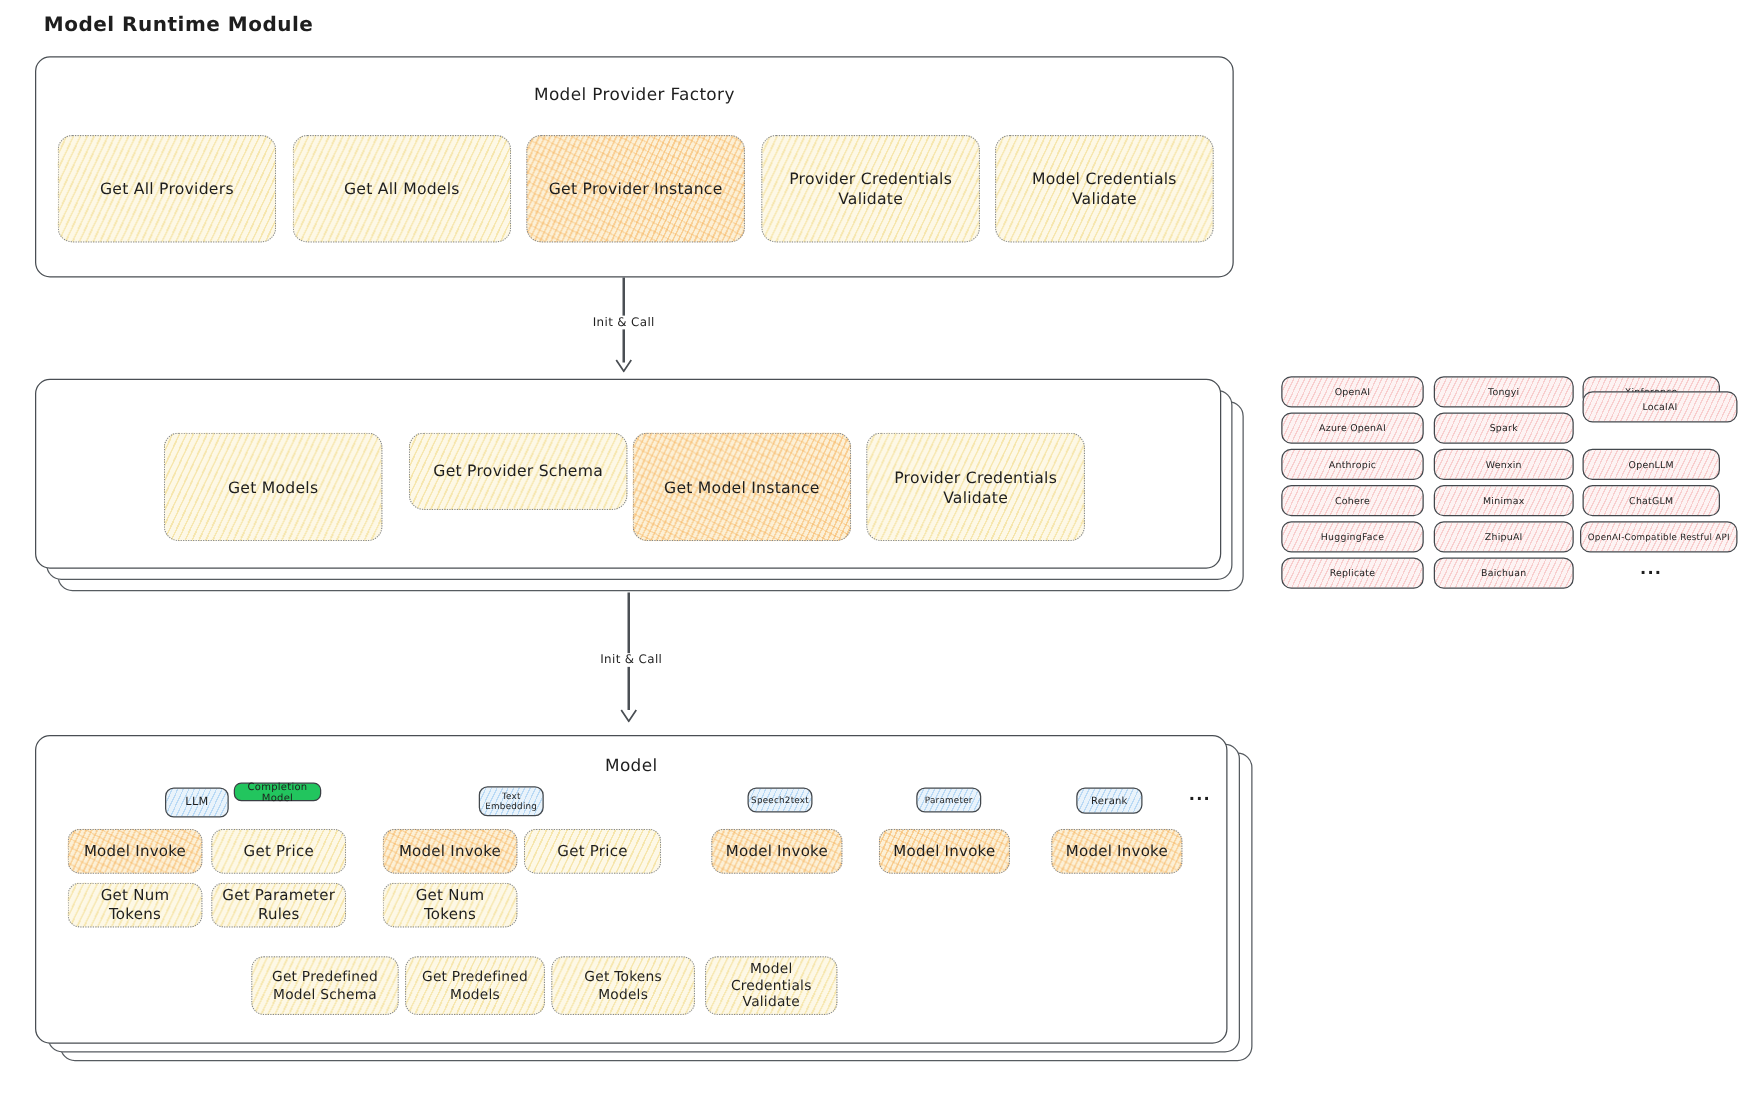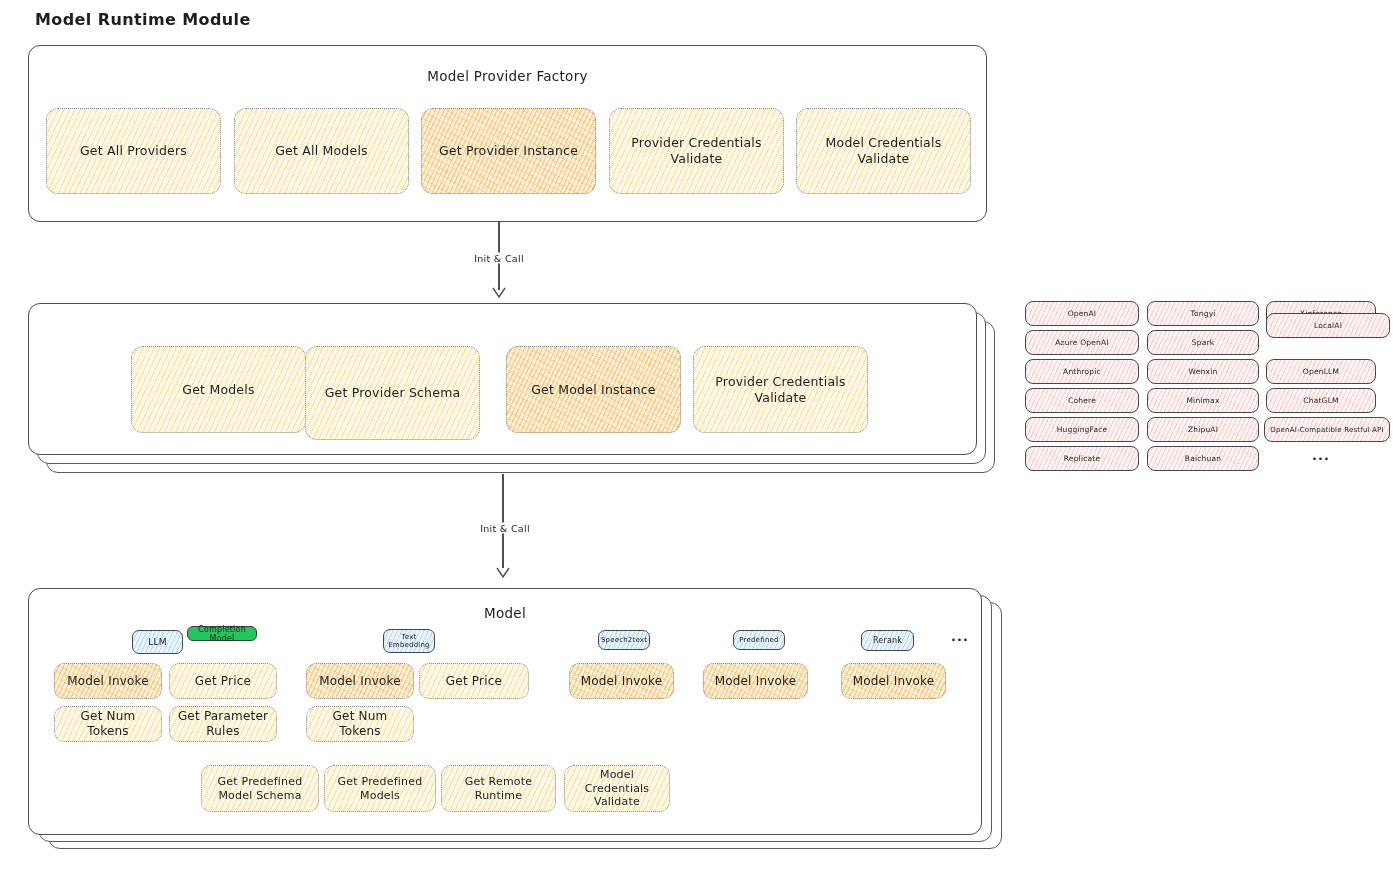--- a/index.html
+++ b/index.html
@@ -85,21 +85,21 @@
   <div class="vline" style="left:498px;top:222px;height:68px"></div>
   <svg class="ahead" style="left:492px;top:287px" width="14" height="11">
     <path d="M1 1 L7 10 L13 1" stroke="#4a4f54" stroke-width="1.4" fill="none"></path>
   </svg>
   <div class="arrow-label" style="left:499px;top:258px">Init &amp; Call</div>
 
   <div class="frame ghost" style="left:46px;top:321px;width:947px;height:150px"></div>
   <div class="frame ghost" style="left:37px;top:312px;width:947px;height:150px"></div>
   <div class="frame" style="left:28px;top:303px;width:947px;height:150px">
     <div class="btn fill-yellow" style="left:102px;top:42px;width:175px;height:87px">Get Models</div>
-    <div class="btn fill-yellow" style="left:276px;top:42px;width:175px;height:94px">Get Provider Schema</div>
+    <div class="btn fill-yellow" style="left:298px;top:42px;width:175px;height:62px">Get Provider Schema</div>
     <div class="btn fill-orange" style="left:477px;top:42px;width:175px;height:87px">Get Model Instance</div>
     <div class="btn fill-yellow" style="left:664px;top:42px;width:175px;height:87px">Provider Credentials Validate</div>
   </div>
 
   <div class="tag" style="left:1025px;top:301px;width:114px;height:25px">OpenAI</div>
   <div class="tag" style="left:1025px;top:330px;width:114px;height:25px">Azure OpenAI</div>
   <div class="tag" style="left:1025px;top:359px;width:114px;height:25px">Anthropic</div>
   <div class="tag" style="left:1025px;top:388px;width:114px;height:25px">Cohere</div>
   <div class="tag" style="left:1025px;top:417px;width:114px;height:25px">HuggingFace</div>
   <div class="tag" style="left:1025px;top:446px;width:114px;height:25px">Replicate</div>
@@ -127,36 +127,36 @@
   <div class="frame ghost" style="left:48px;top:602px;width:952px;height:245px"></div>
   <div class="frame ghost" style="left:38px;top:595px;width:952px;height:245px"></div>
   <div class="frame" style="left:28px;top:588px;width:952px;height:245px">
     <div class="frame-title" style="top:16px">Model</div>
 
     <div class="tab" style="left:103px;top:41px;width:51px;height:24px;font-size:9px">LLM</div>
     <div class="minibox" style="left:158px;top:37px;width:70px;height:15px">Completion Model</div>
     <div class="minibox tint" style="left:161px;top:54px;width:67px;height:15px">Chat Model</div>
     <div class="tab" style="left:354px;top:40px;width:52px;height:24px">Text Embedding</div>
     <div class="tab" style="left:569px;top:41px;width:52px;height:20px">Speech2text</div>
-    <div class="tab" style="left:704px;top:41px;width:52px;height:20px">Predefined</div>
+    <div class="tab" style="left:704px;top:41px;width:52px;height:20px">Parameter</div>
     <div class="tab" style="left:832px;top:41px;width:53px;height:21px;font-size:8px">Rerank</div>
     <div class="dots" style="left:922px;top:40px">...</div>
 
     <div class="btn small fill-orange" style="left:25px;top:74px;width:108px;height:36px;font-size:12px">Model Invoke</div>
     <div class="btn small fill-yellow" style="left:140px;top:74px;width:108px;height:36px;font-size:12px">Get Price</div>
     <div class="btn small fill-yellow" style="left:25px;top:117px;width:108px;height:36px;font-size:12px">Get Num Tokens</div>
     <div class="btn small fill-yellow" style="left:140px;top:117px;width:108px;height:36px;font-size:12px">Get Parameter Rules</div>
 
     <div class="btn small fill-orange" style="left:277px;top:74px;width:108px;height:36px;font-size:12px">Model Invoke</div>
     <div class="btn small fill-yellow" style="left:390px;top:74px;width:110px;height:36px;font-size:12px">Get Price</div>
     <div class="btn small fill-yellow" style="left:277px;top:117px;width:108px;height:36px;font-size:12px">Get Num Tokens</div>
 
     <div class="btn small fill-orange" style="left:540px;top:74px;width:105px;height:36px;font-size:12px">Model Invoke</div>
     <div class="btn small fill-orange" style="left:674px;top:74px;width:105px;height:36px;font-size:12px">Model Invoke</div>
     <div class="btn small fill-orange" style="left:812px;top:74px;width:105px;height:36px;font-size:12px">Model Invoke</div>
 
     <div class="btn small fill-yellow" style="left:172px;top:176px;width:118px;height:47px">Get Predefined Model Schema</div>
     <div class="btn small fill-yellow" style="left:295px;top:176px;width:112px;height:47px">Get Predefined Models</div>
-    <div class="btn small fill-yellow" style="left:412px;top:176px;width:115px;height:47px">Get Remote Runtime</div>
+    <div class="btn small fill-yellow" style="left:412px;top:176px;width:115px;height:47px">Get Tokens Models</div>
     <div class="btn small fill-yellow" style="left:535px;top:176px;width:106px;height:47px">Model Credentials Validate</div>
   </div>
 
 </div>
 
 </body></html>

